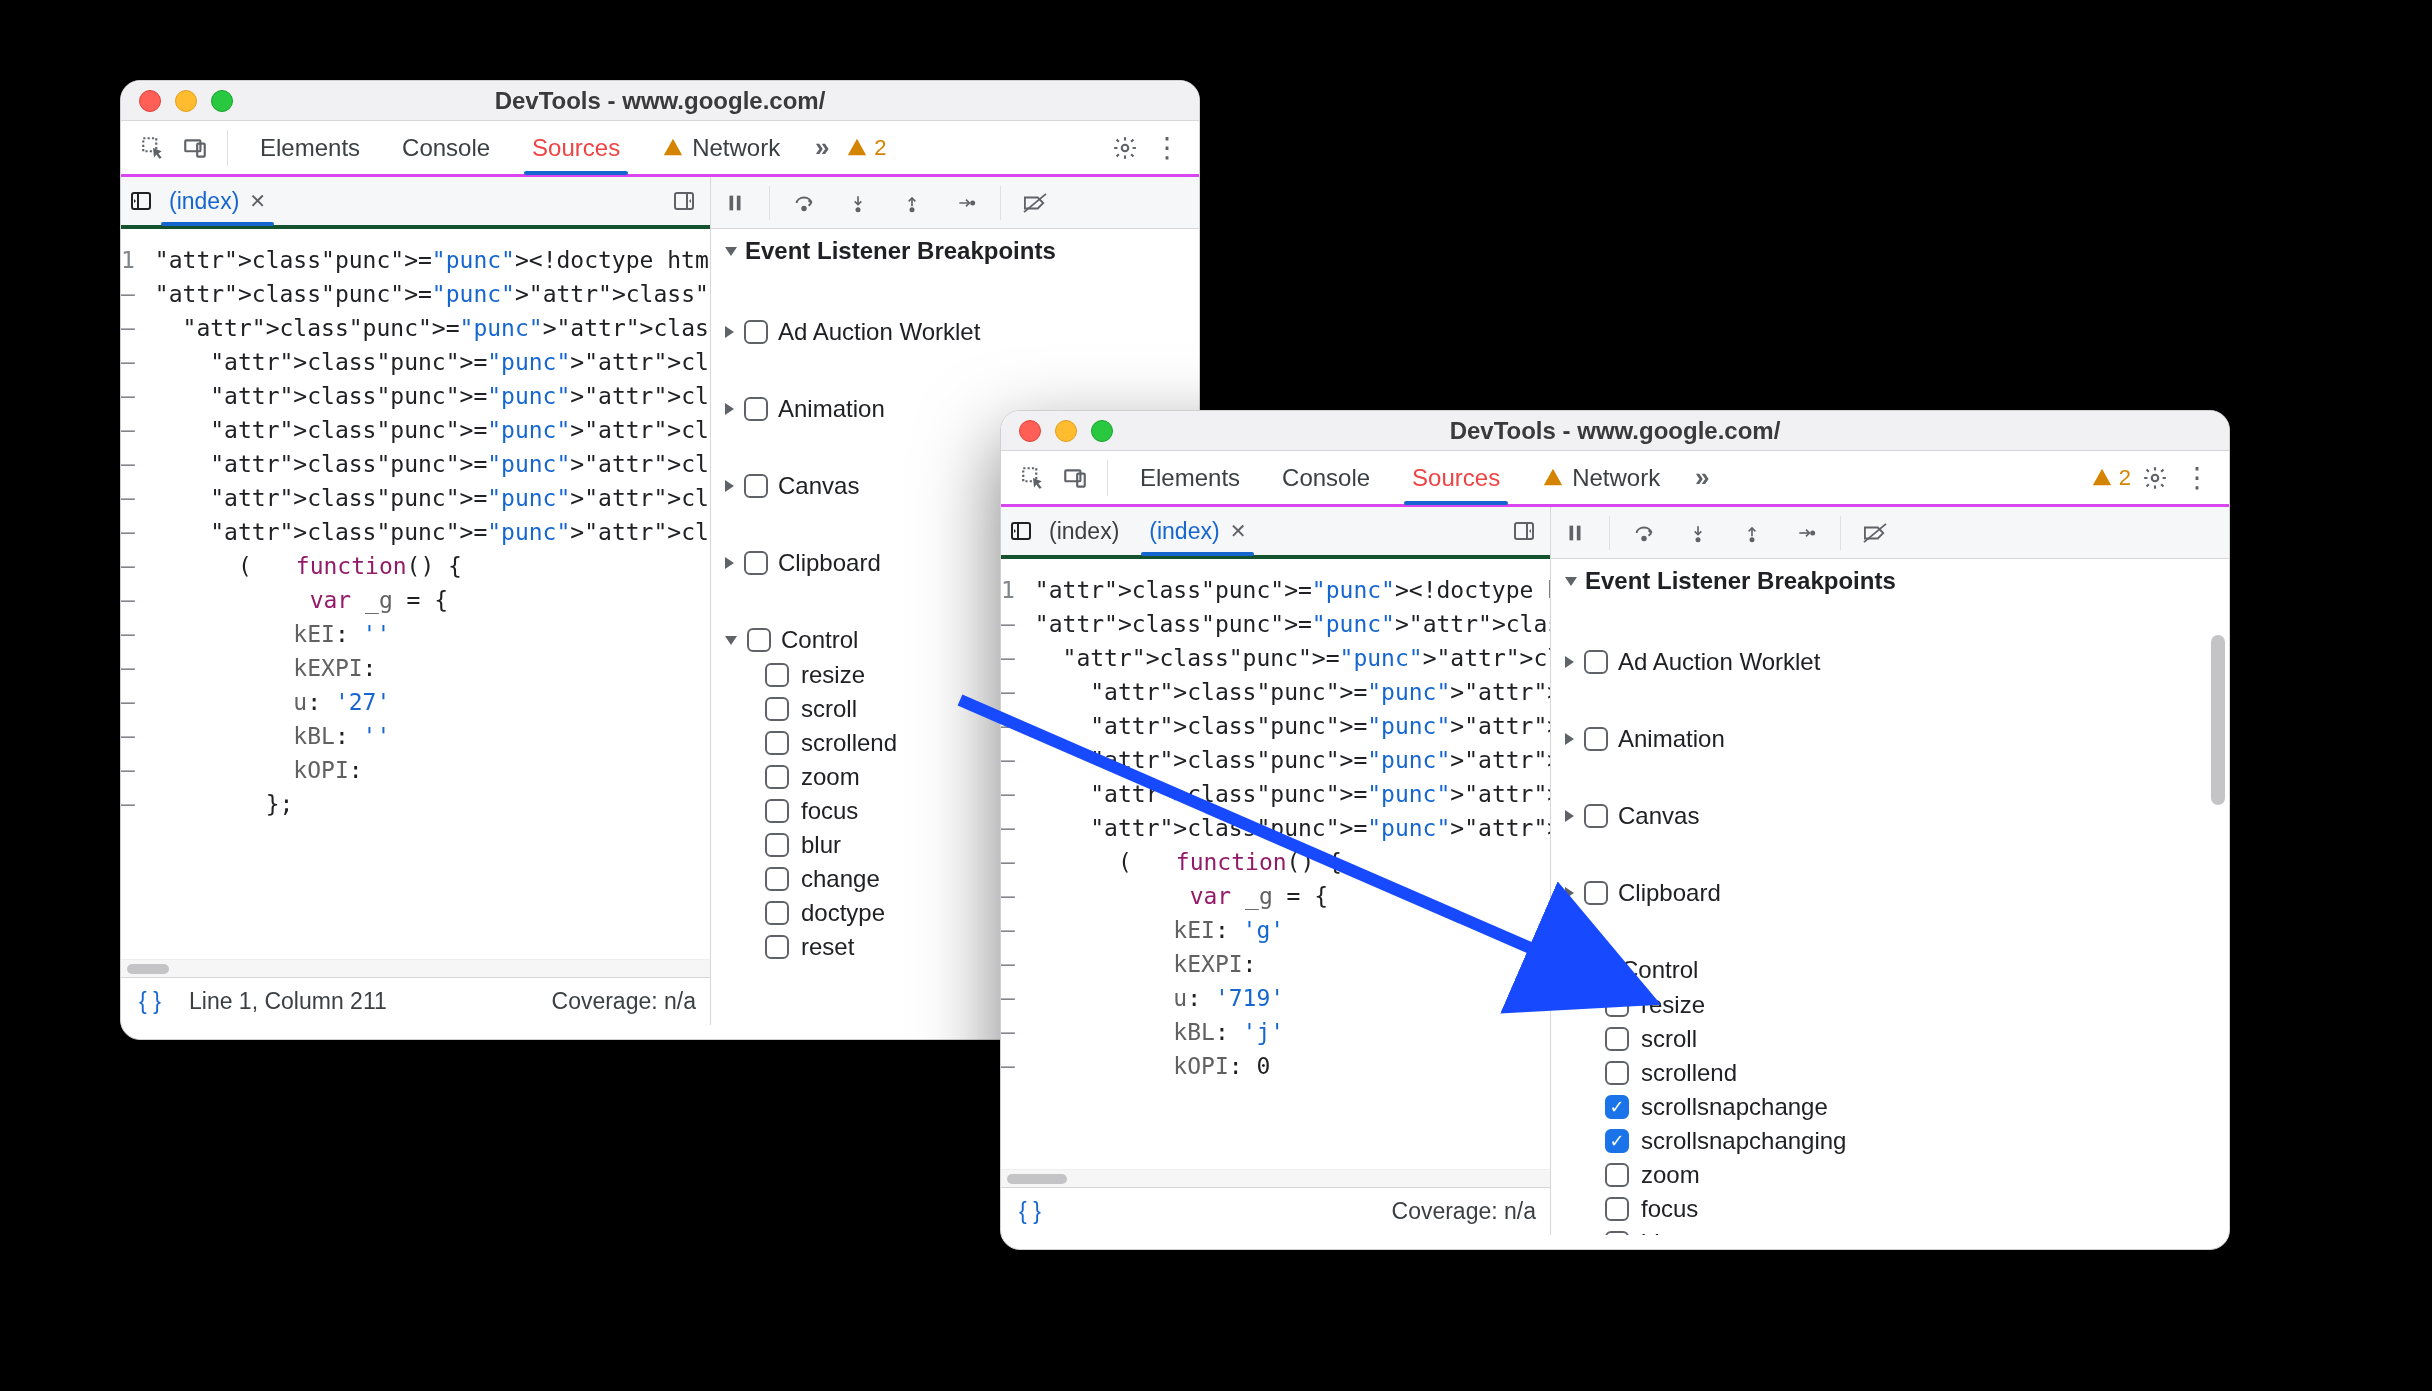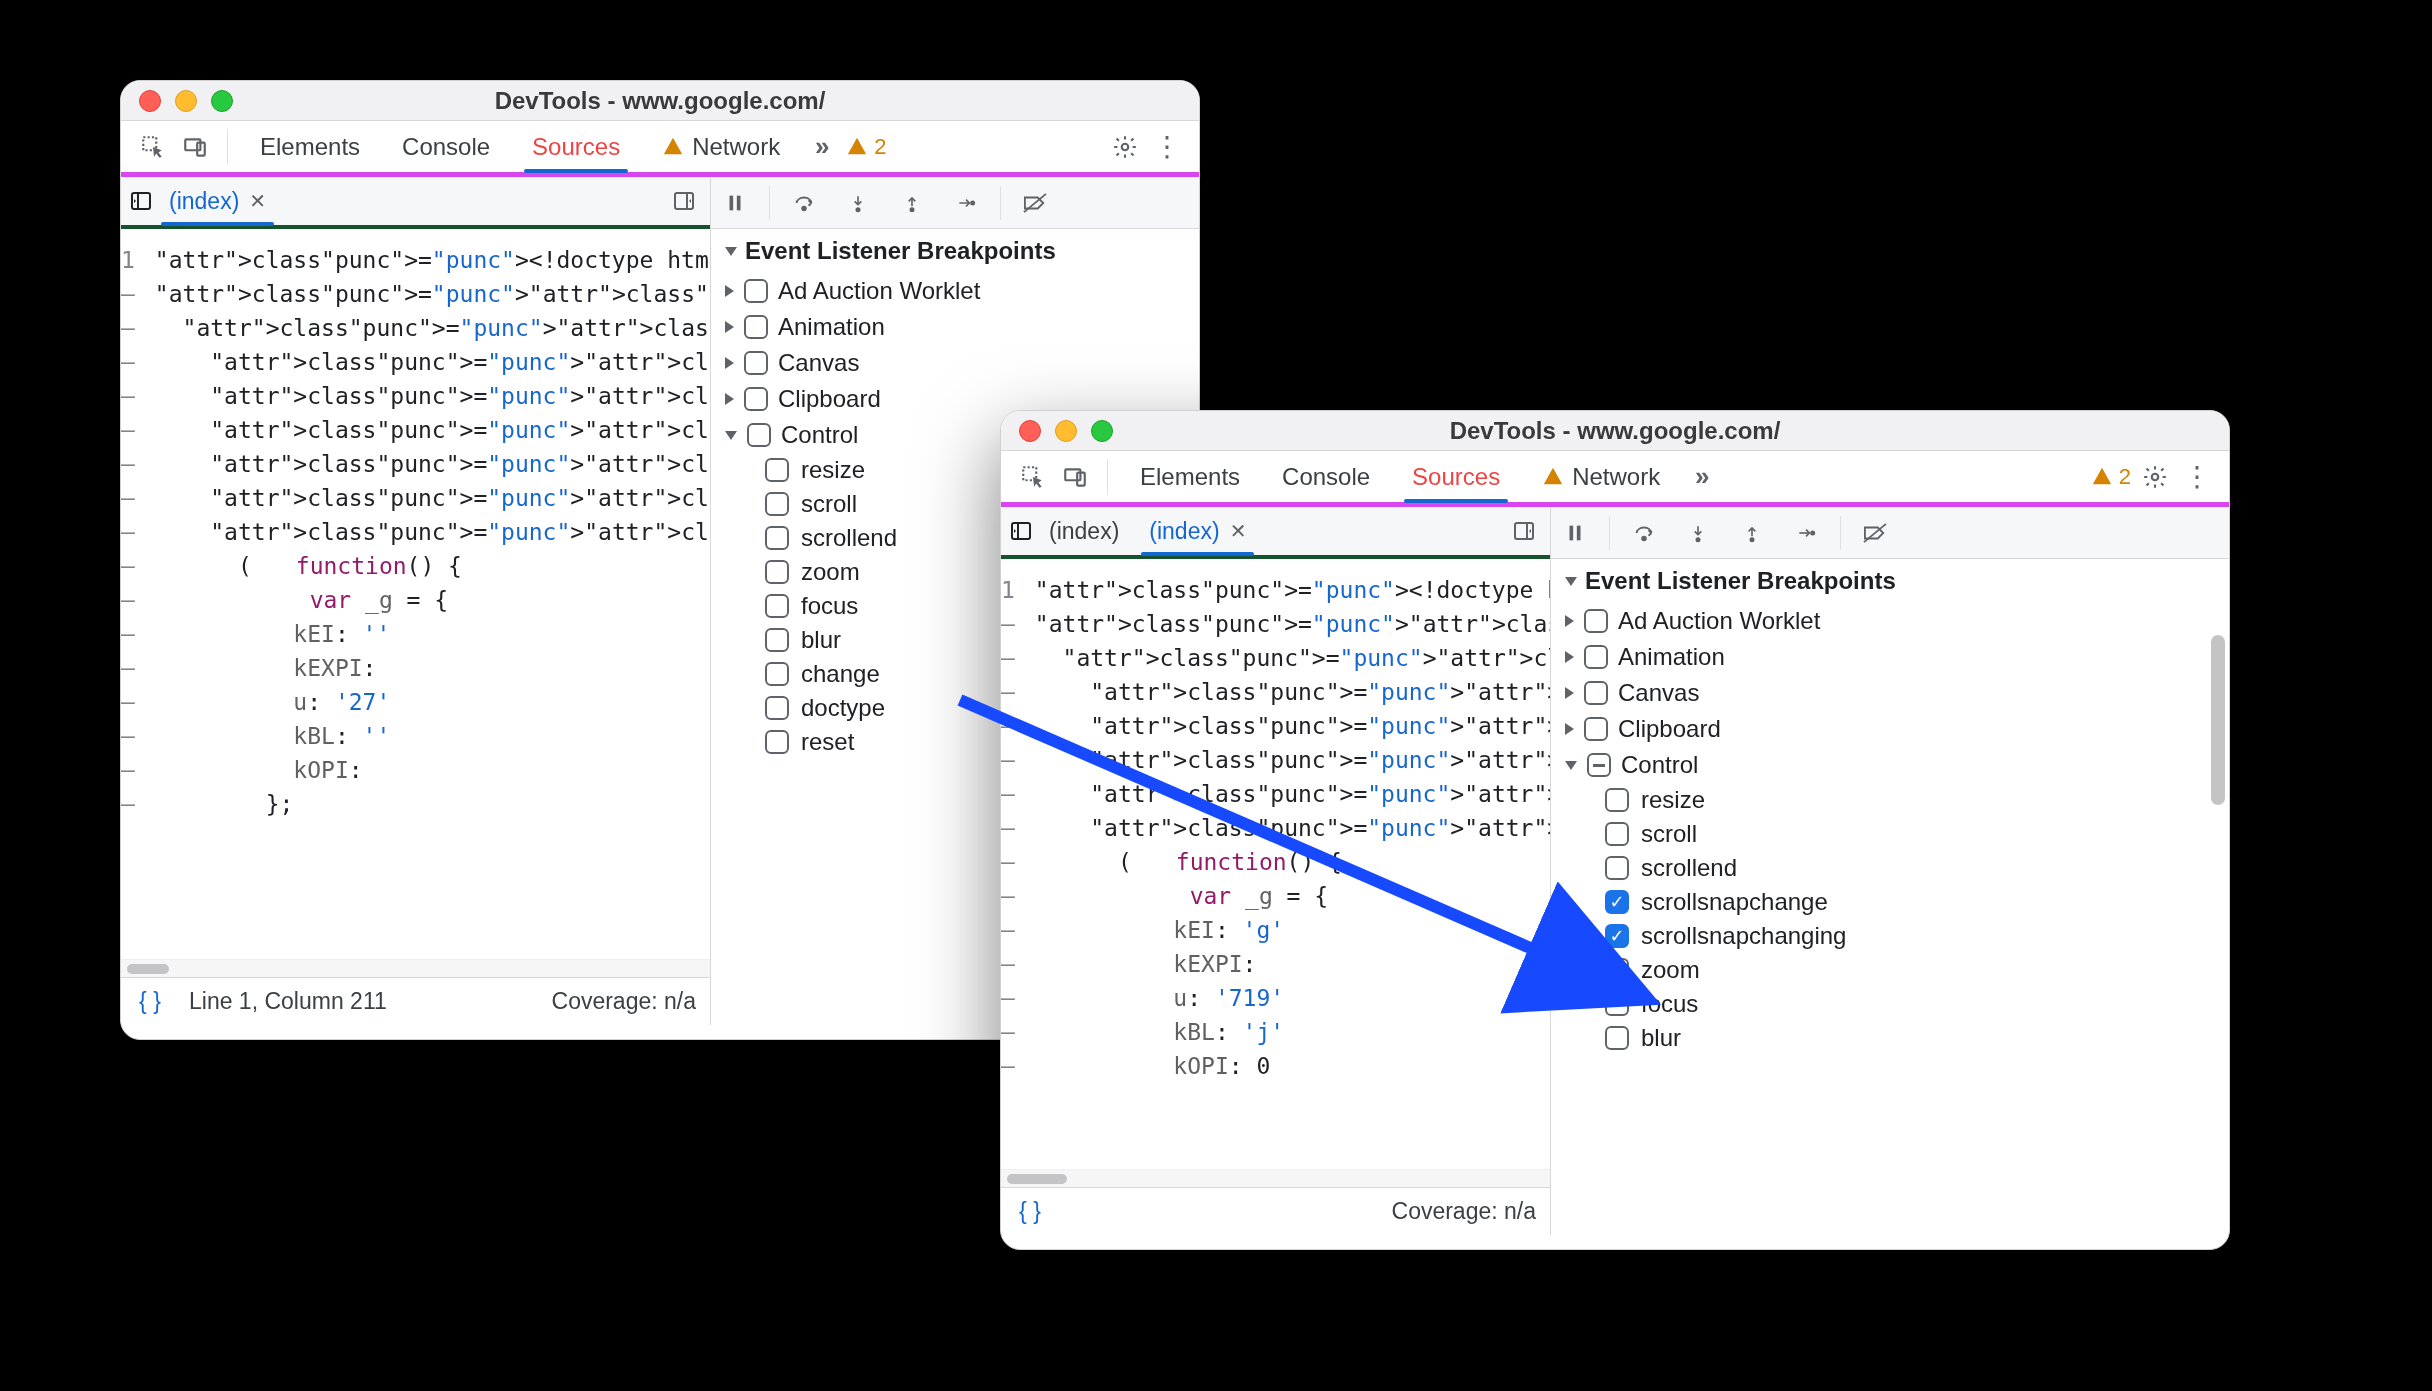--- a/index.html
+++ b/index.html
@@ -38,21 +38,21 @@
   .dot.yellow { background: #febc2e; border: 1px solid #dfa023; }
   .dot.green { background: #28c840; border: 1px solid #18a42c; }
   .titlebar-title {
     position: absolute; left: 0; right: 0; text-align: center;
     font-size: 24px; font-weight: 600; color: #3a3a3c;
     pointer-events: none;
   }
   .toolbar {
     height: 56px;
     background: #fff;
-    border-bottom: 5px solid #d946ef;
+    border-bottom: 3px solid #d946ef;
     display: flex;
     align-items: center;
     padding: 0 14px;
     gap: 6px;
   }
   .toolbar .sep { width: 1px; height: 36px; background: #e0e0e2; margin: 0 8px; }
   .toolbar .tab {
     padding: 0 18px;
     height: 100%;
     display: flex; align-items: center;
@@ -152,20 +152,21 @@
     cursor: pointer;
   }
   .section-hdr .tri {
     width: 0; height: 0; border-style: solid;
     border-width: 9px 6px 0 6px; border-color: #5f6368 transparent transparent transparent;
   }
   .cat-row {
     display: flex; align-items: center; gap: 10px;
     padding: 4px 14px; font-size: 24px; color: #202124;
     cursor: pointer;
+    margin-top: 41px;
   }
   .cat-row .tri-r {
     width: 0; height: 0; border-style: solid;
     border-width: 6px 0 6px 9px; border-color: transparent transparent transparent #5f6368;
   }
   .cat-row .tri-d {
     width: 0; height: 0; border-style: solid;
     border-width: 9px 6px 0 6px; border-color: #5f6368 transparent transparent transparent;
   }
   .chk {

